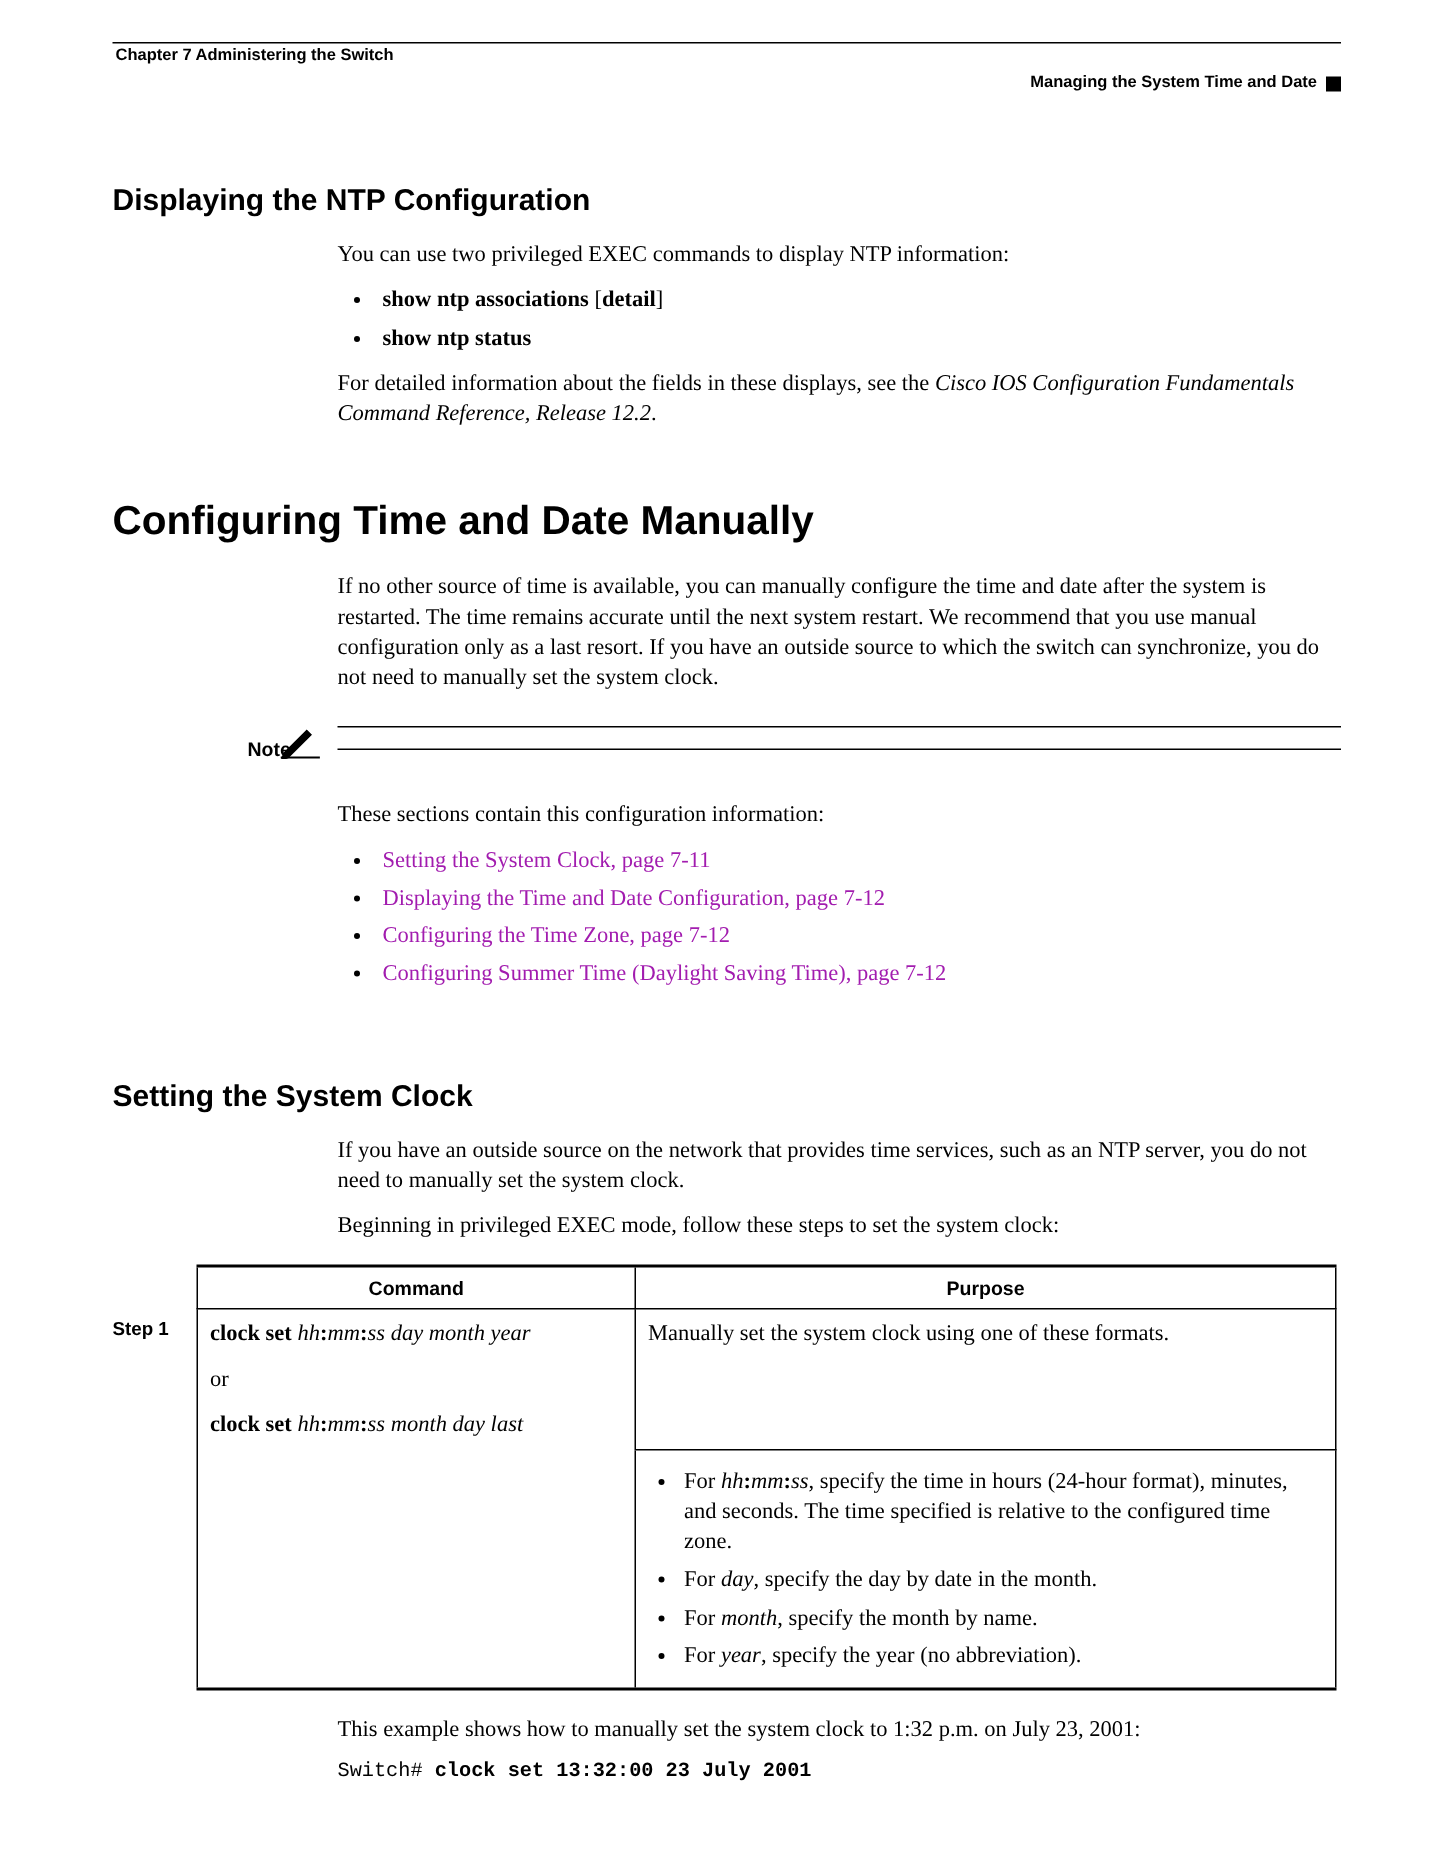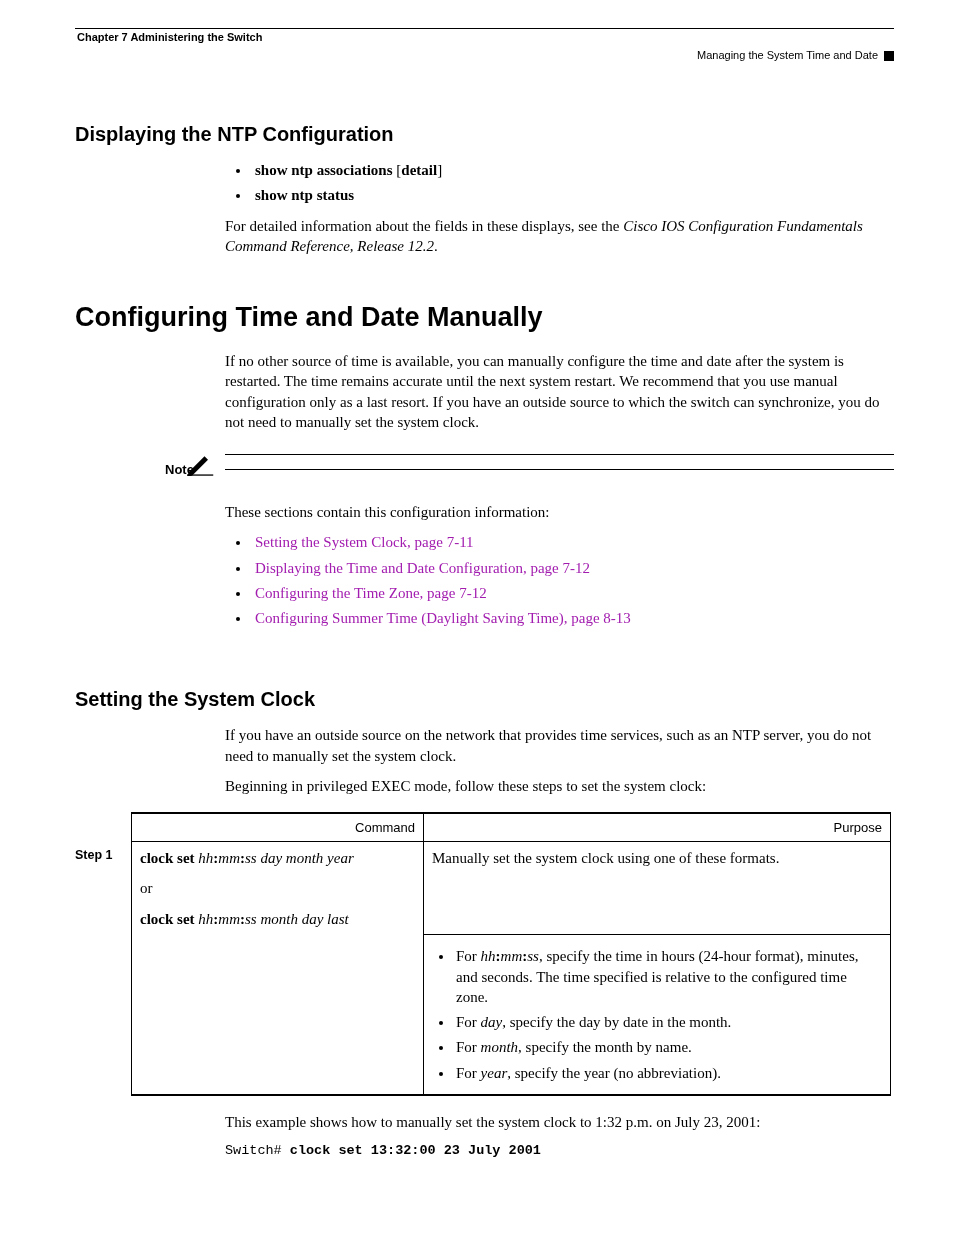--- a/index.html
+++ b/index.html
@@ -26,21 +26,21 @@
     font-size: 11px;
     font-weight: bold;
     padding: 0 2px 2px 2px;
   }
   .header-row2 {
     display: flex;
     justify-content: flex-end;
     align-items: flex-end;
     font-family: Arial, Helvetica, sans-serif;
     font-size: 11px;
-    font-weight: normal;
+    font-weight: bold;
     padding: 4px 0 2px 0;
   }
   .right-square {
     width: 10px; height: 10px; background: #000; margin-left: 6px;
   }
   .content { margin-left: 0; }
   .h2sans {
     font-family: Arial, Helvetica, sans-serif;
     font-weight: bold;
     font-size: 20px;
@@ -103,23 +103,23 @@
     font-size: 12.5px;
     padding-top: 36px;
   }
   table.cmd-table {
     border-collapse: collapse;
     width: 760px;
     font-size: 15px;
   }
   table.cmd-table th {
     font-family: Arial, Helvetica, sans-serif;
-    font-weight: normal;
+    font-weight: bold;
     font-size: 13px;
-    text-align: right;
+    text-align: center;
     border-top: 2px solid #000;
     border-bottom: 1px solid #000;
     border-left: 1px solid #000;
     border-right: 1px solid #000;
     padding: 6px 8px;
   }
   table.cmd-table td {
     border-left: 1px solid #000;
     border-right: 1px solid #000;
     border-bottom: 1px solid #000;
@@ -149,20 +149,21 @@
   </div>
   <div class="header-row2">
     <span>Managing the System Time and Date</span>
     <span class="right-square"></span>
   </div>
 
   <div class="content">
 
     <div class="h2sans">Displaying the NTP Configuration</div>
     <div class="body-indent">
+      <div class="para">You can use two privileged EXEC commands to display NTP information:</div>
       <ul class="bullets">
         <li><span class="bold">show ntp associations</span><span> [</span><span class="bold">detail</span><span>]</span></li>
         <li><span class="bold">show ntp status</span></li>
       </ul>
       <div class="para">
         <span>For detailed information about the fields in these displays, see the </span><span class="ital">Cisco IOS Configuration Fundamentals Command Reference, Release 12.2</span><span>.</span>
       </div>
     </div>
 
     <div class="h1sans">Configuring Time and Date Manually</div>
@@ -183,21 +184,21 @@
         <span class="bold" style="font-family:Arial,Helvetica,sans-serif;font-size:13px;margin-left:-60px;position:absolute">Note</span>
       </div>
     </div>
 
     <div class="body-indent" style="margin-top:22px">
       <div class="para">These sections contain this configuration information:</div>
       <ul class="bullets">
         <li><span class="link">Setting the System Clock, page 7-11</span></li>
         <li><span class="link">Displaying the Time and Date Configuration, page 7-12</span></li>
         <li><span class="link">Configuring the Time Zone, page 7-12</span></li>
-        <li><span class="link">Configuring Summer Time (Daylight Saving Time), page 8-13</span></li>
+        <li><span class="link">Configuring Summer Time (Daylight Saving Time), page 7-12</span></li>
       </ul>
     </div>
 
     <div class="h2sans">Setting the System Clock</div>
     <div class="body-indent">
       <div class="para">If you have an outside source on the network that provides time services, such as an NTP server, you do not need to manually set the system clock.</div>
       <div class="para">Beginning in privileged EXEC mode, follow these steps to set the system clock:</div>
     </div>
 
     <div class="cmd-wrap">

